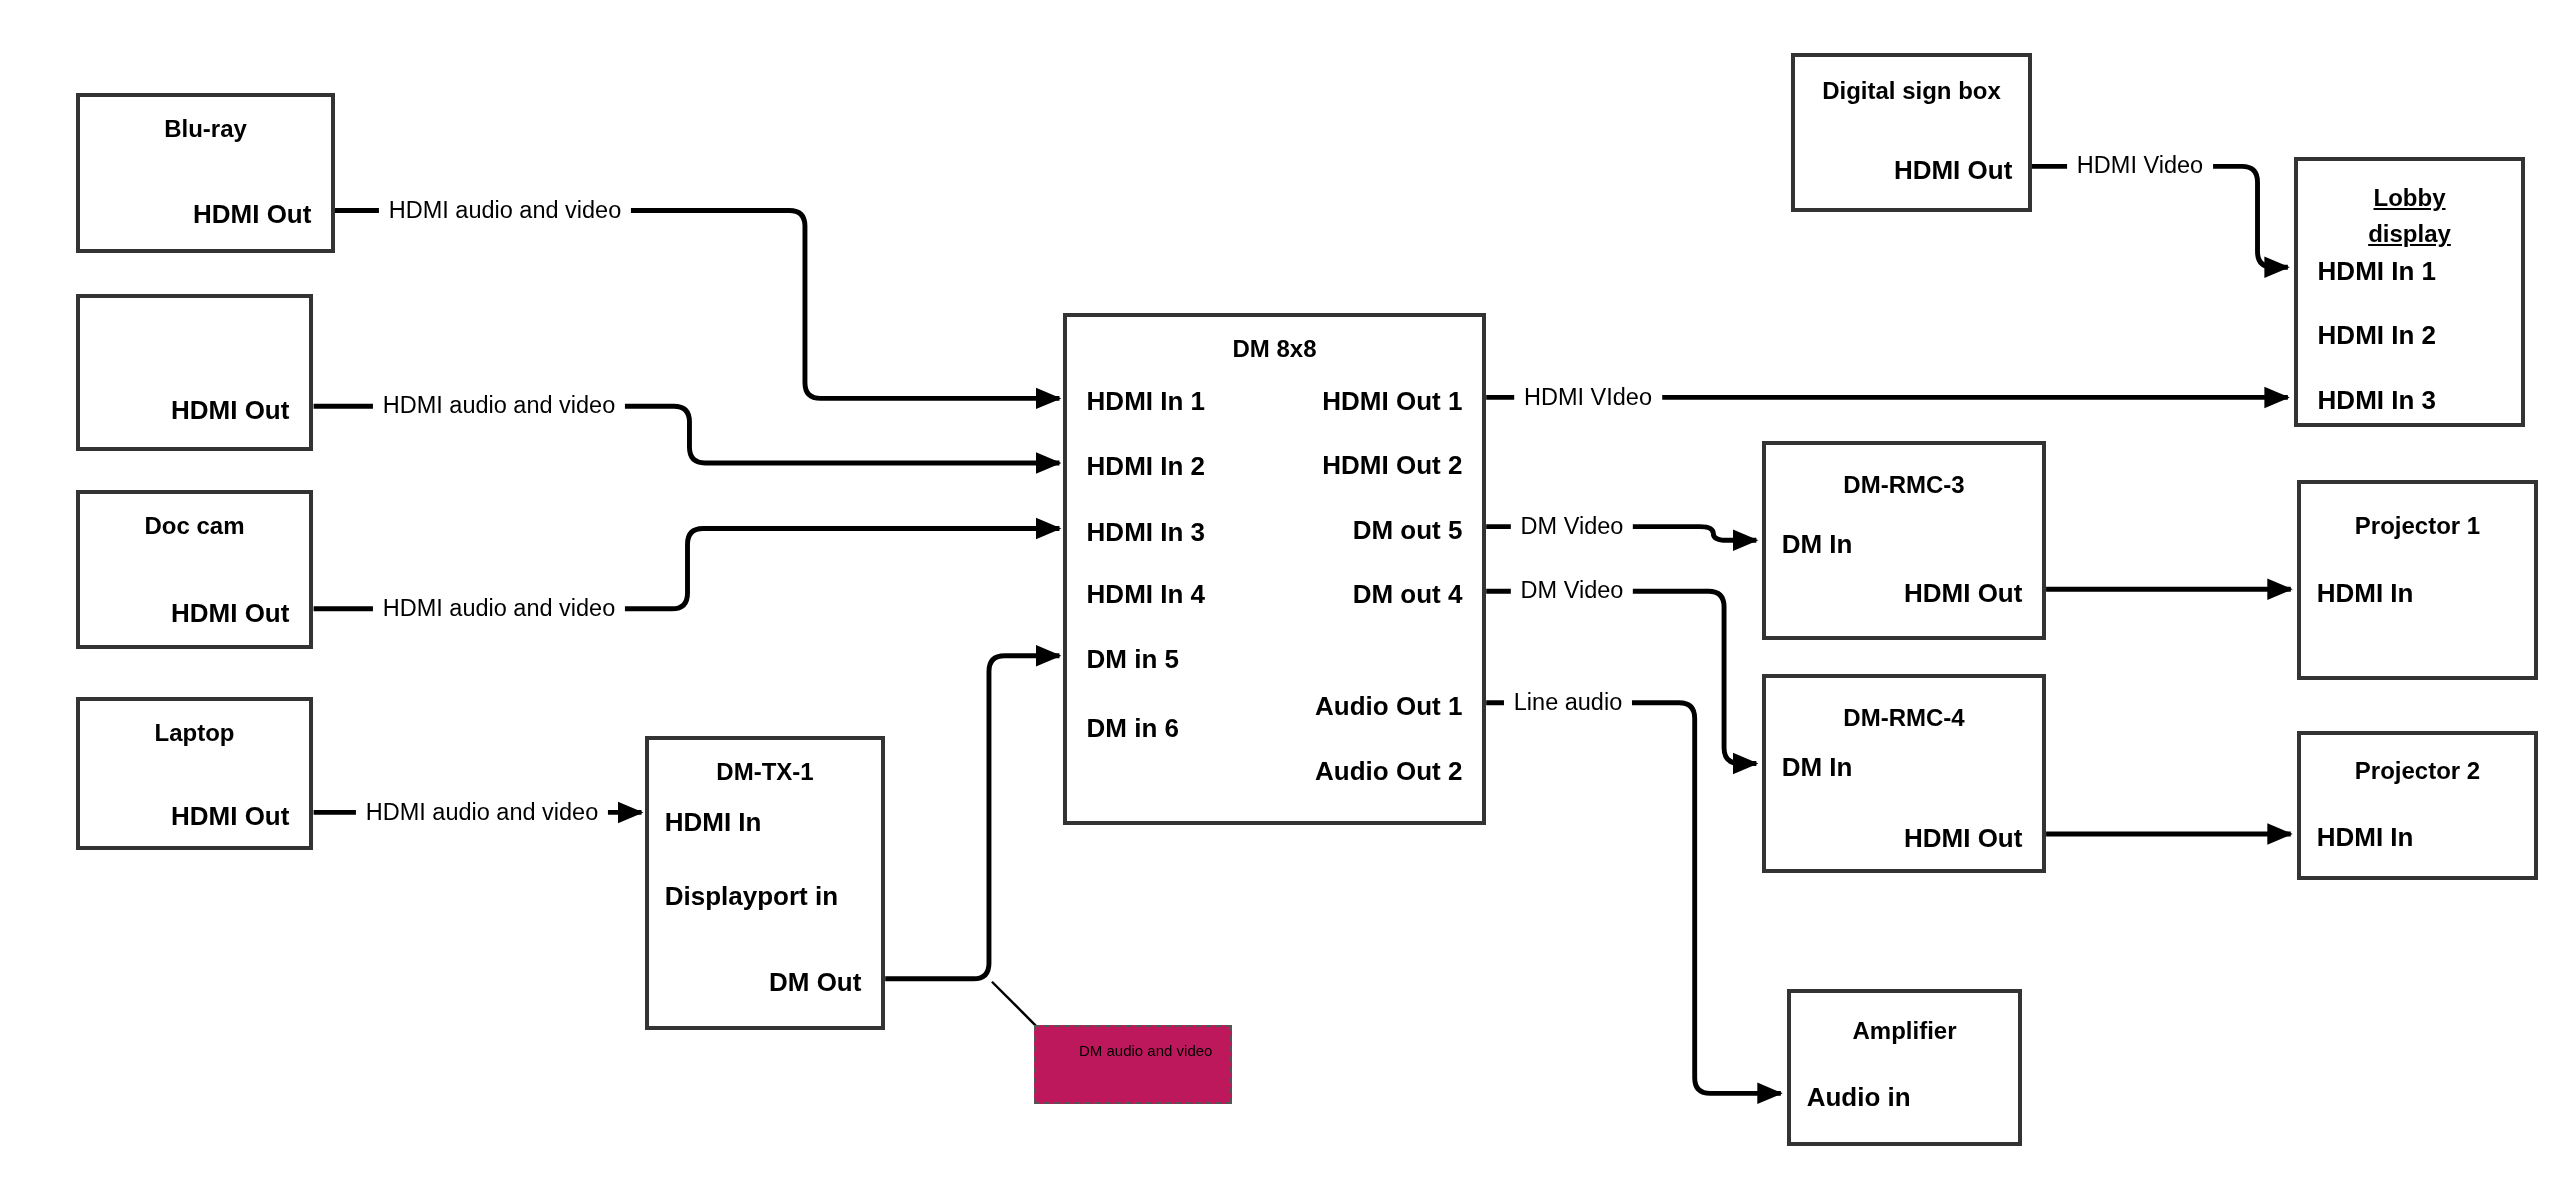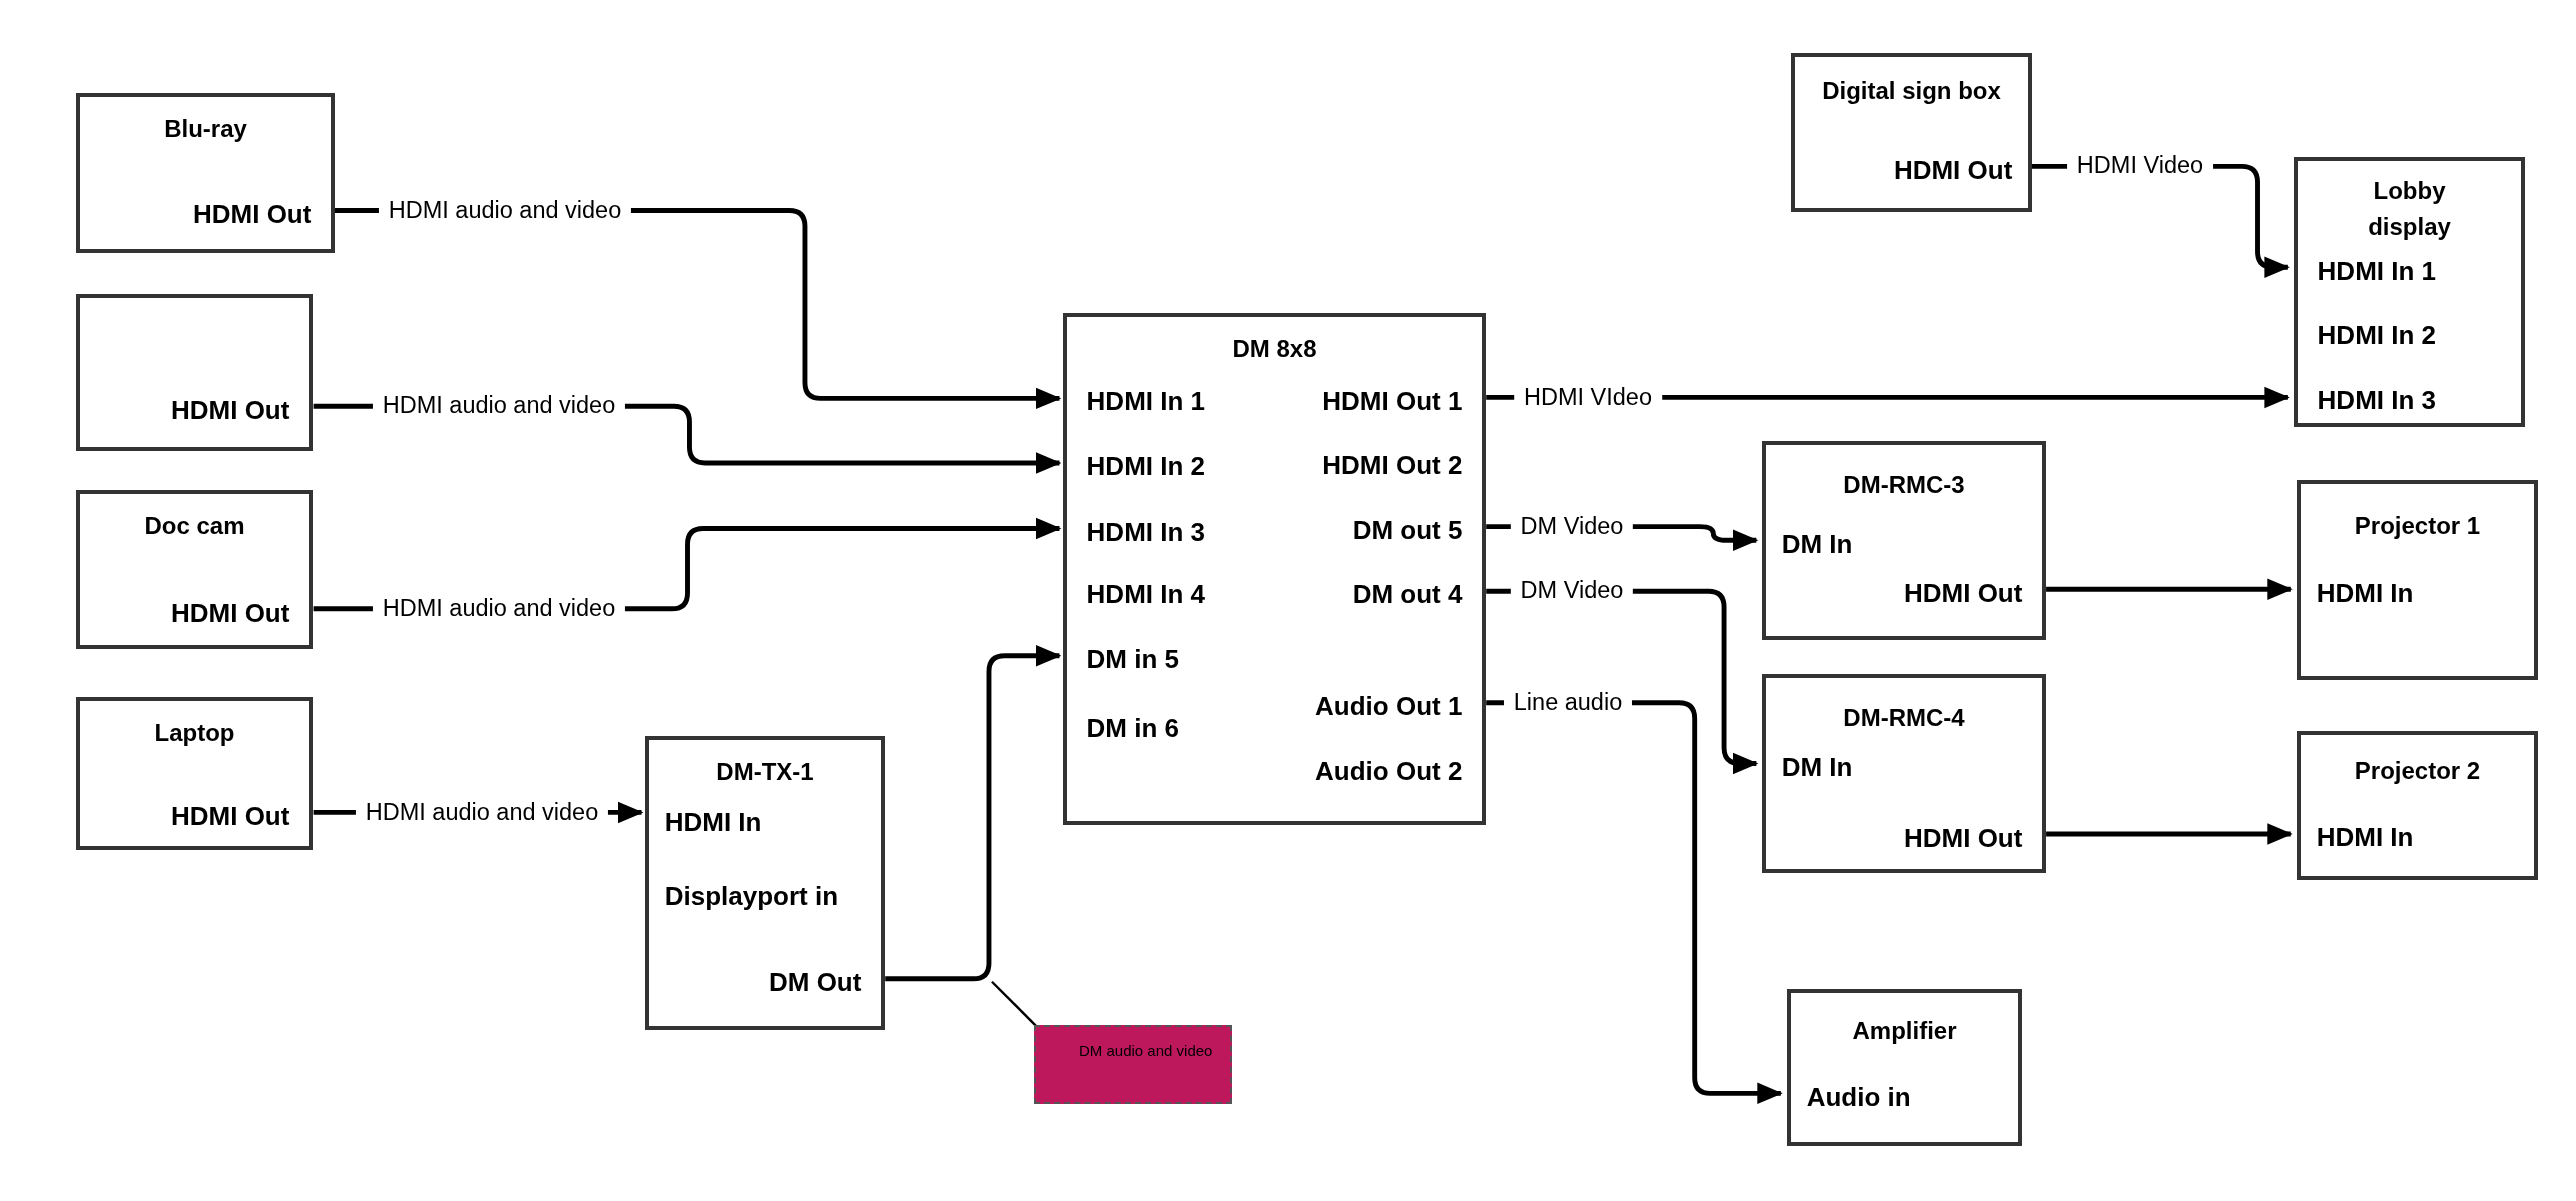--- a/index.html
+++ b/index.html
@@ -100,21 +100,21 @@
     <span class="port" style="top:375px;right:19.6px;margin-left:24px;">Audio Out 1</span>
     <span class="port" style="top:440px;right:19.6px;">Audio Out 2</span>
   </div>
 
   <div class="node" style="left:1791px;top:53px;width:241px;height:159px;">
     <div class="title" style="top:15.7px;">Digital sign box</div>
     <span class="port" style="top:99px;right:15.7px;">HDMI Out</span>
   </div>
 
   <div class="node" style="left:2294px;top:157px;width:231px;height:270px;">
-    <div class="title" style="top:12px;left:33px;right:33px;">Lobby display</div>
+    <div class="title" style="top:19px;left:33px;right:33px;text-decoration:underline;">Lobby display</div>
     <span class="port" style="top:96px;left:19.6px;">HDMI In 1</span>
     <span class="port" style="top:160px;left:19.6px;">HDMI In 2</span>
     <span class="port" style="top:225px;left:19.6px;">HDMI In 3</span>
   </div>
 
   <div class="node" style="left:1762px;top:441px;width:284px;height:199px;">
     <div class="title" style="top:21.5px;">DM-RMC-3</div>
     <span class="port" style="top:85px;left:15.7px;">DM In</span>
     <span class="port" style="top:134px;right:19.6px;">HDMI Out</span>
   </div>

